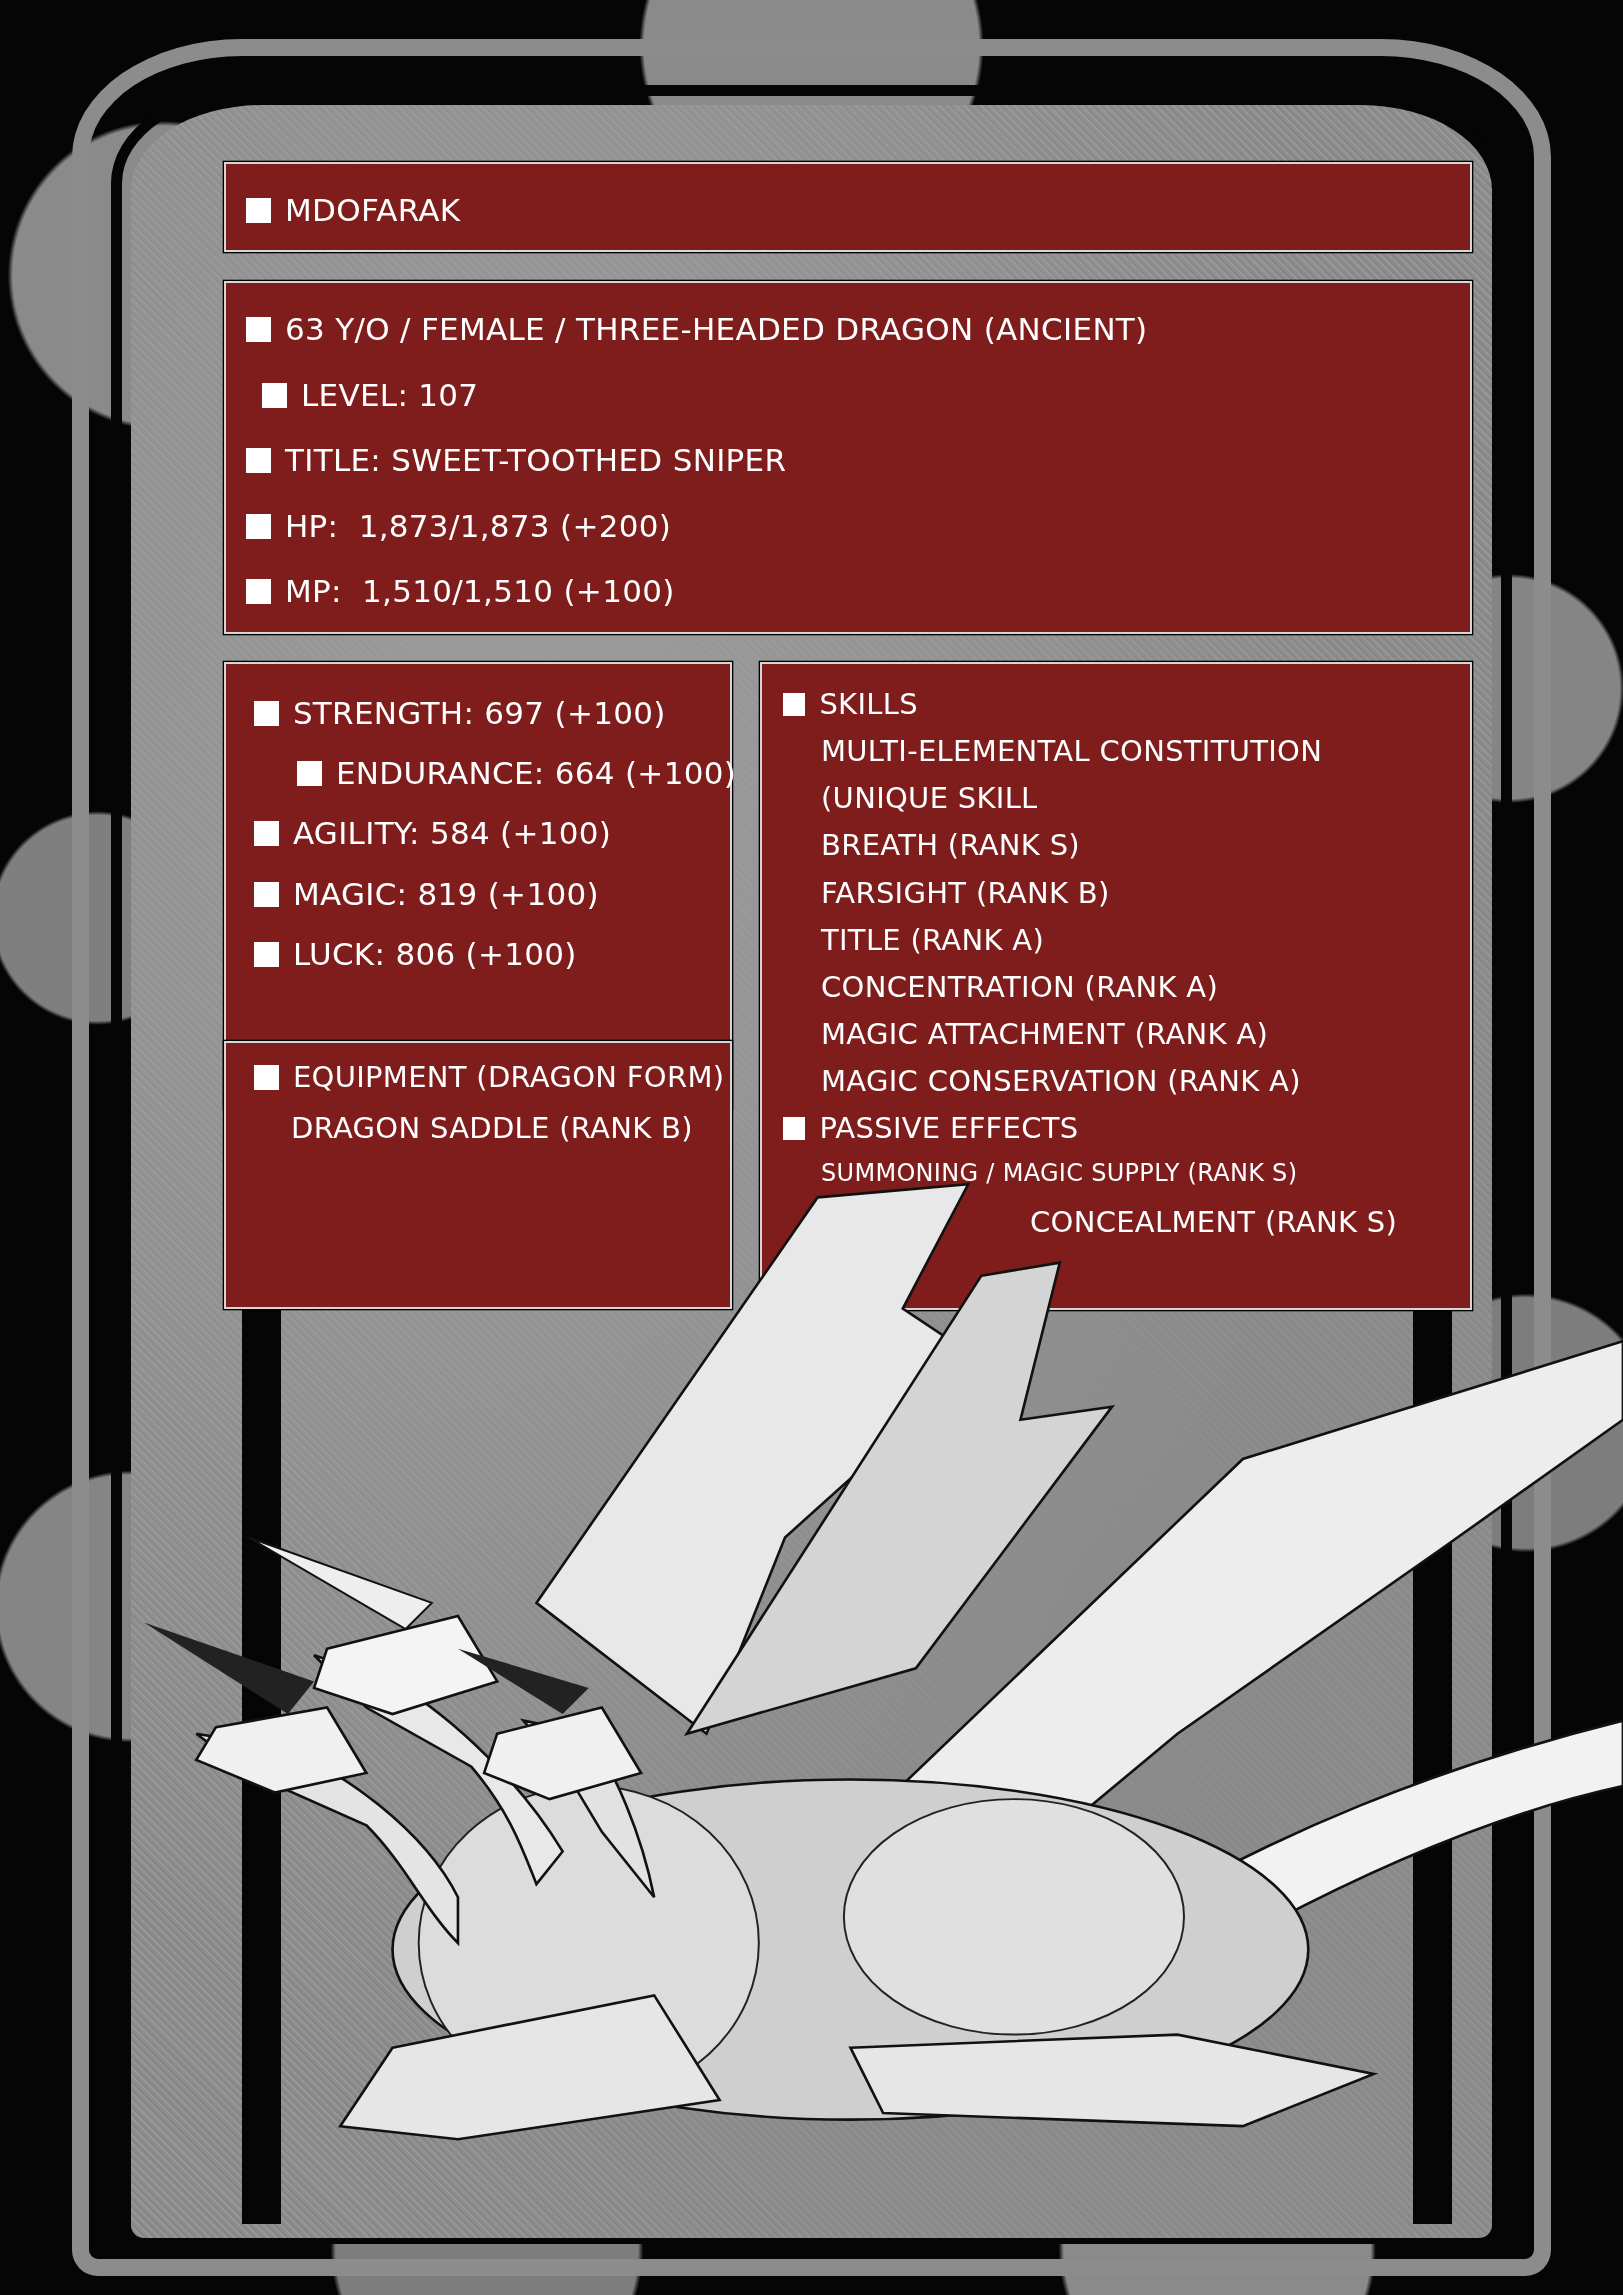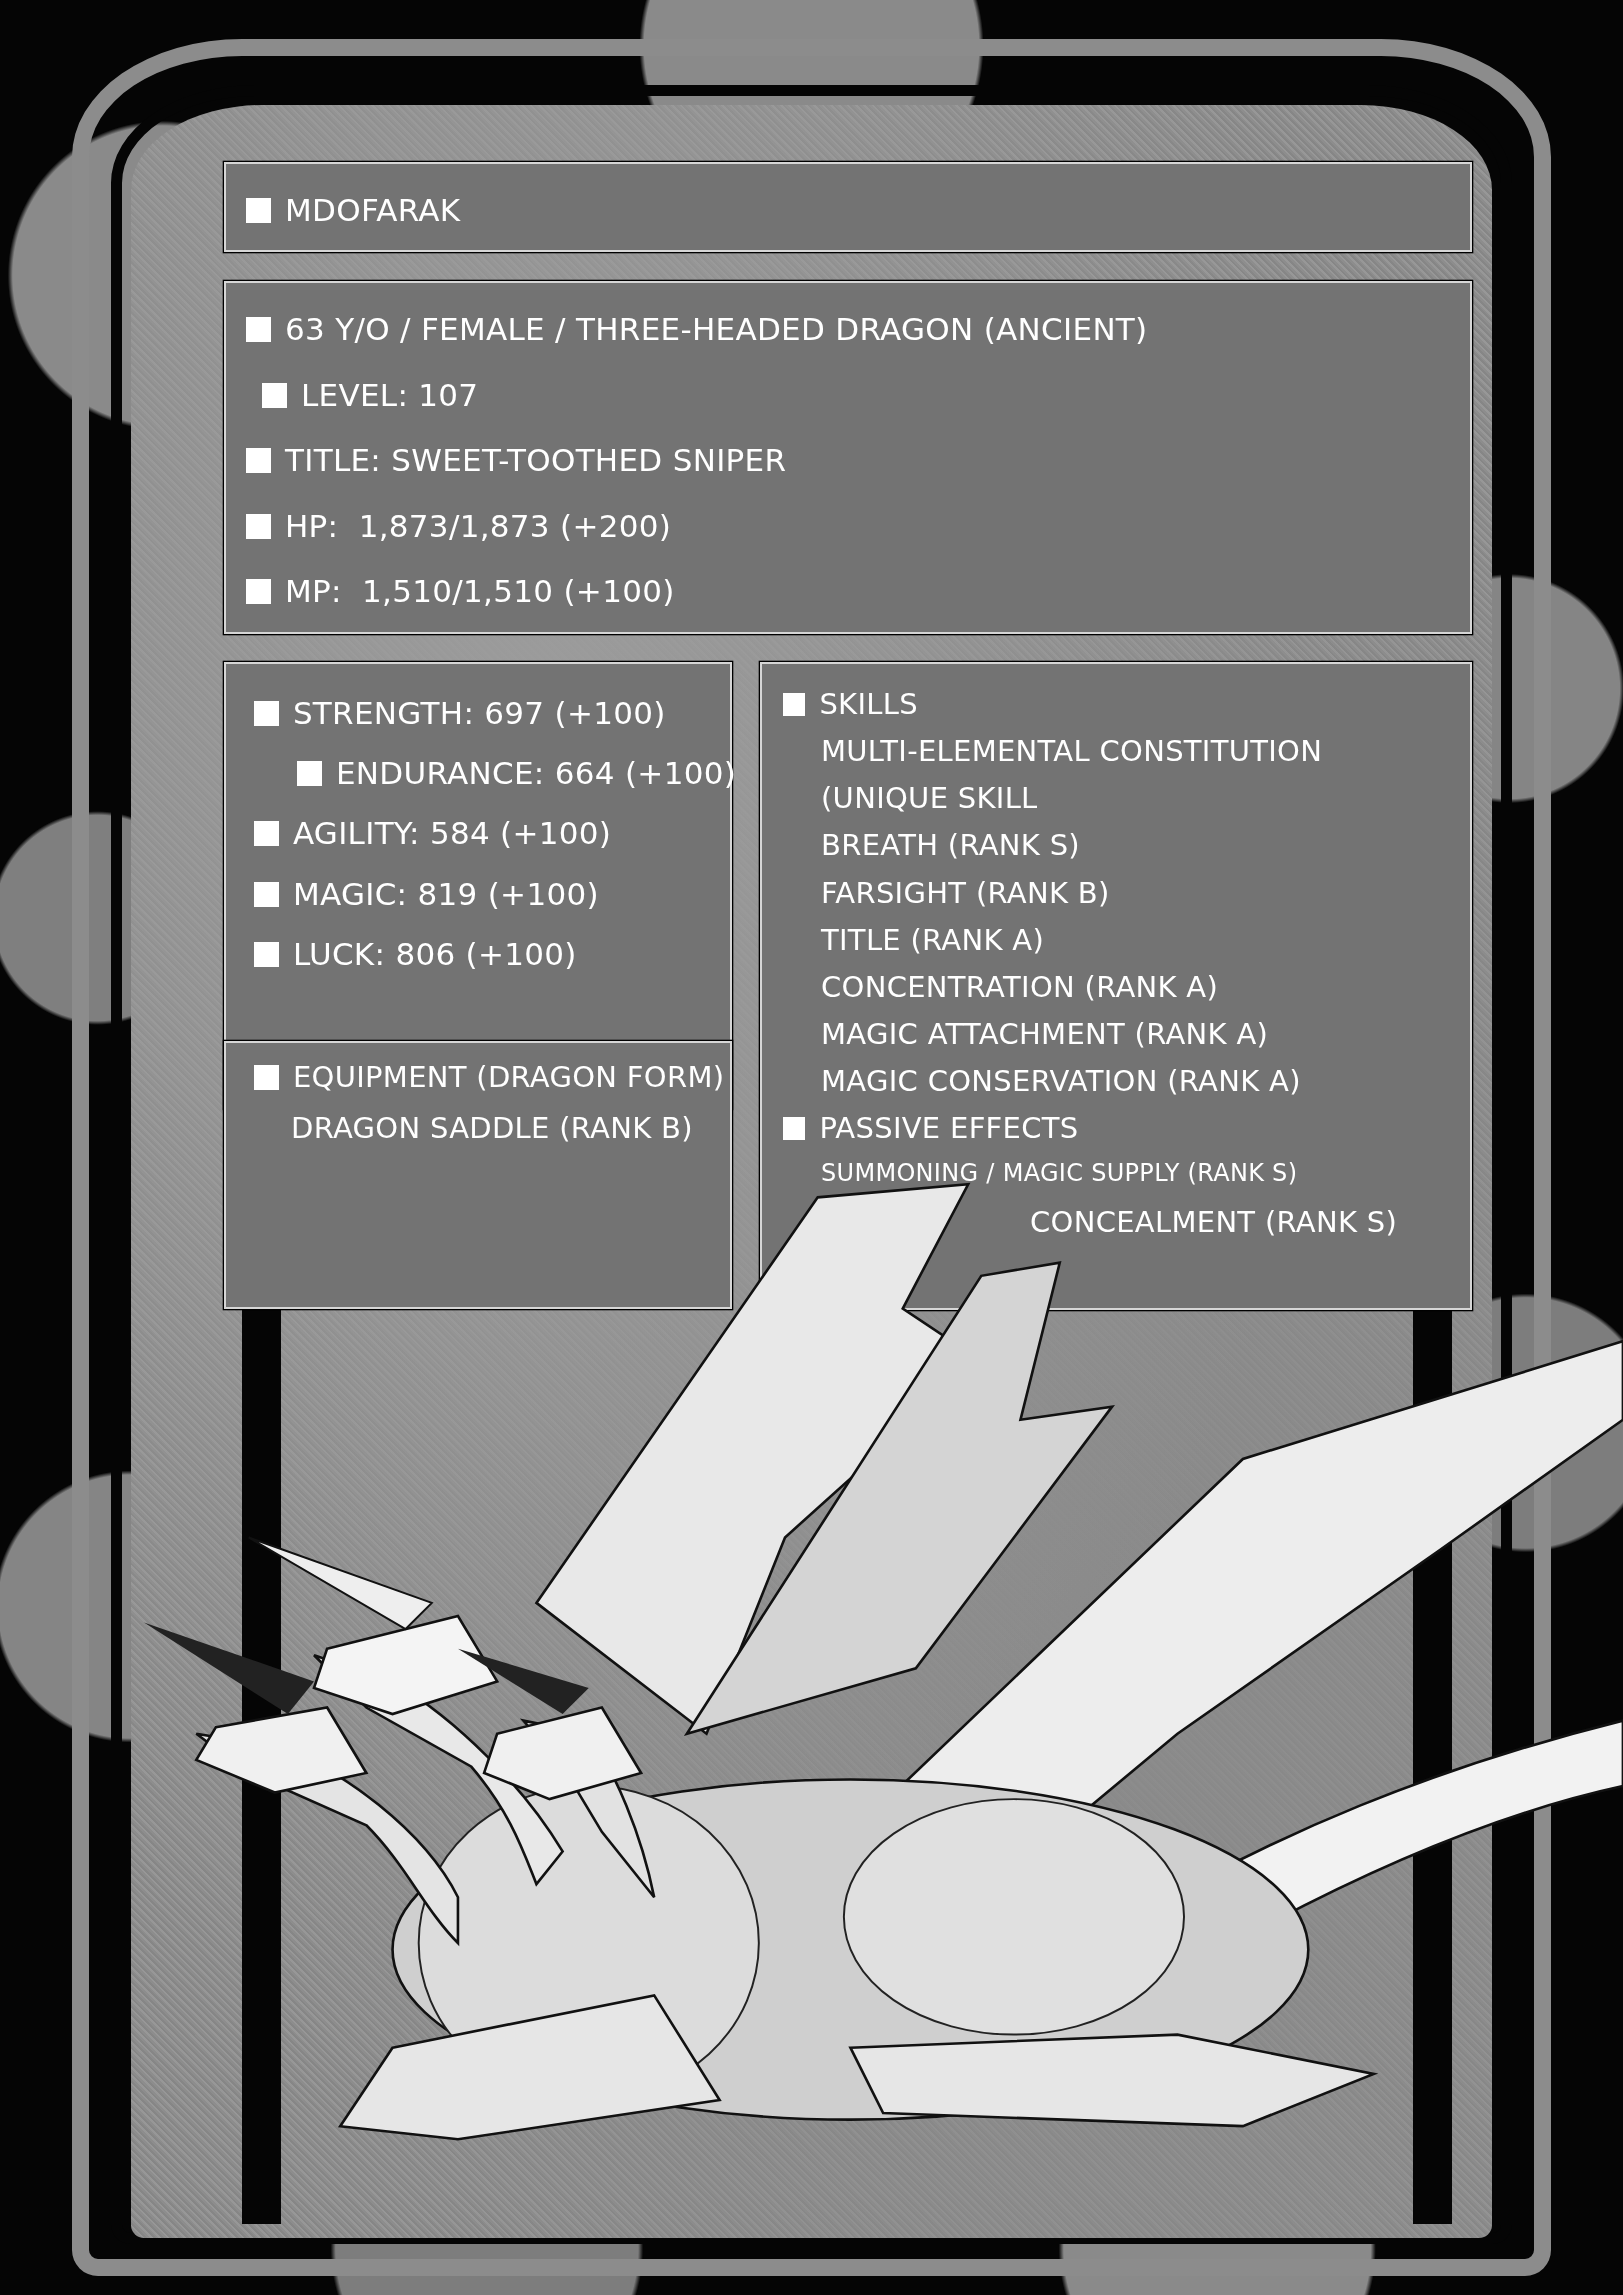--- a/index.html
+++ b/index.html
@@ -43,21 +43,21 @@
         radial-gradient(ellipse at 70% 70%, #8a8a8a 0%, transparent 60%),
         repeating-linear-gradient(45deg, #8d8d8d 0 2px, #979797 2px 3.9px, #868686 3.9px 5.9px),
         #909090;
     }
     .side-column {
       position: absolute; top: 1308px; width: 39px; height: 916px;
       background: #050505;
     }
     
     .panel {
-      position: absolute; background: #737373;
+      position: absolute; background: #7f1d1d;
       border: 2px solid #d6d6d6;
       box-shadow: 0 0 0 1.3px #000;
       box-sizing: border-box;
     }
     .row {
       display: flex; align-items: center; white-space: nowrap;
       font-size: 31px; letter-spacing: 0.3px; line-height: 1;
     }
     .bullet {
       display: inline-block; width: 25px; height: 25px; background: #fff;

